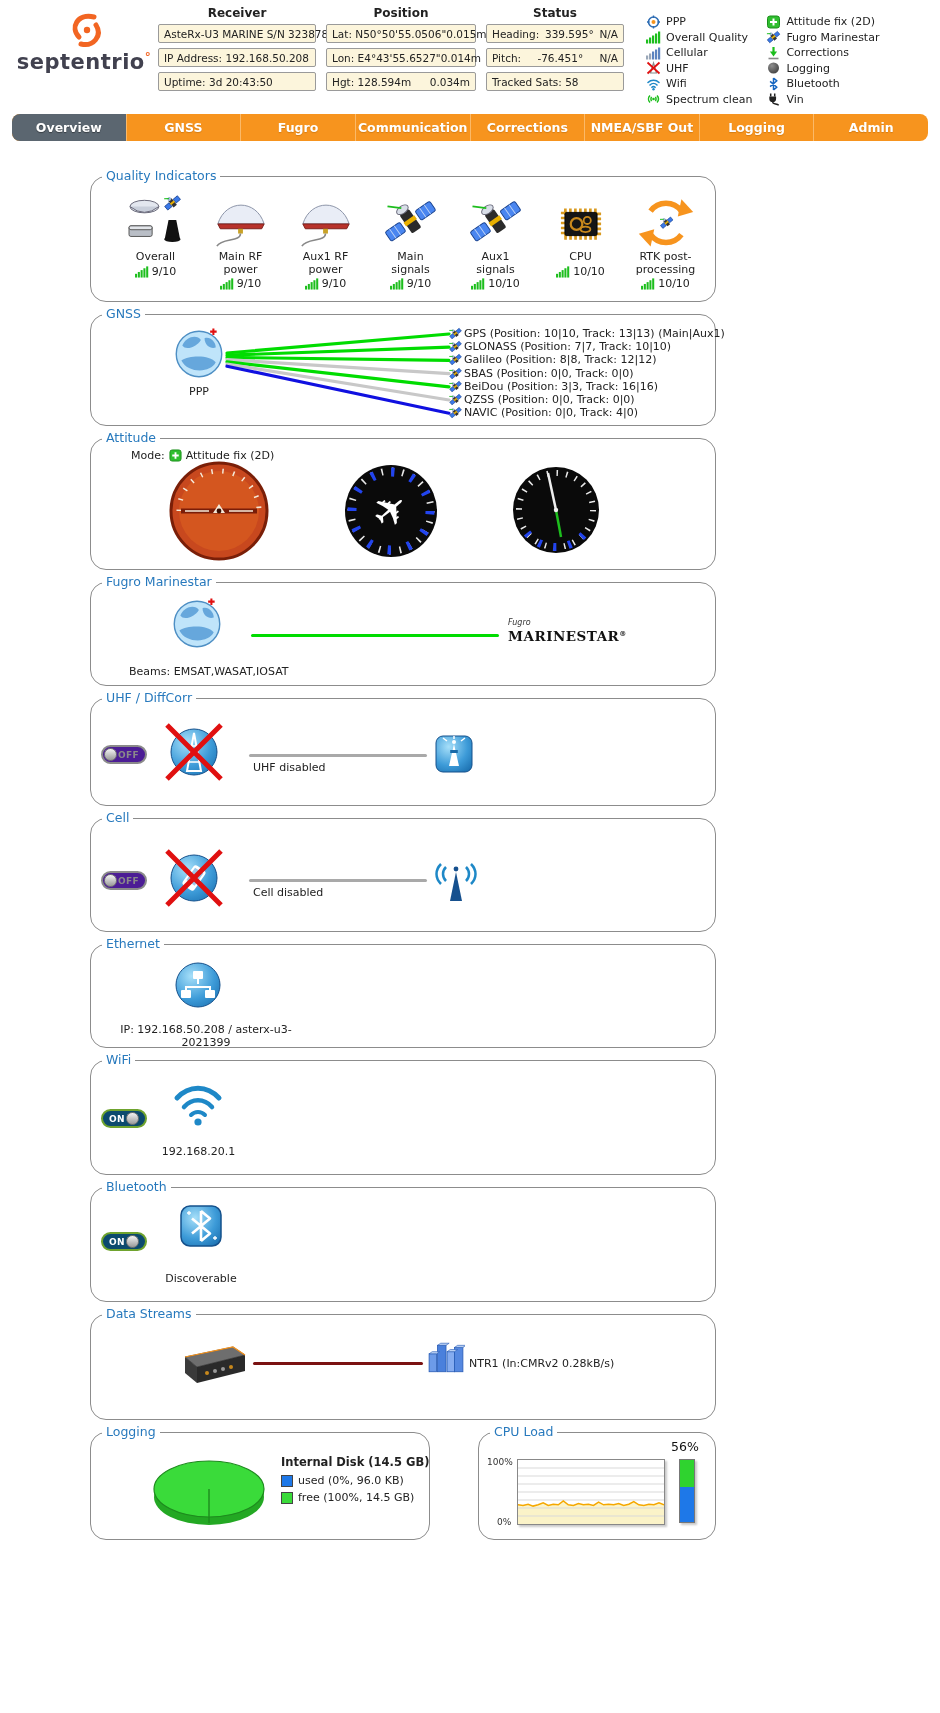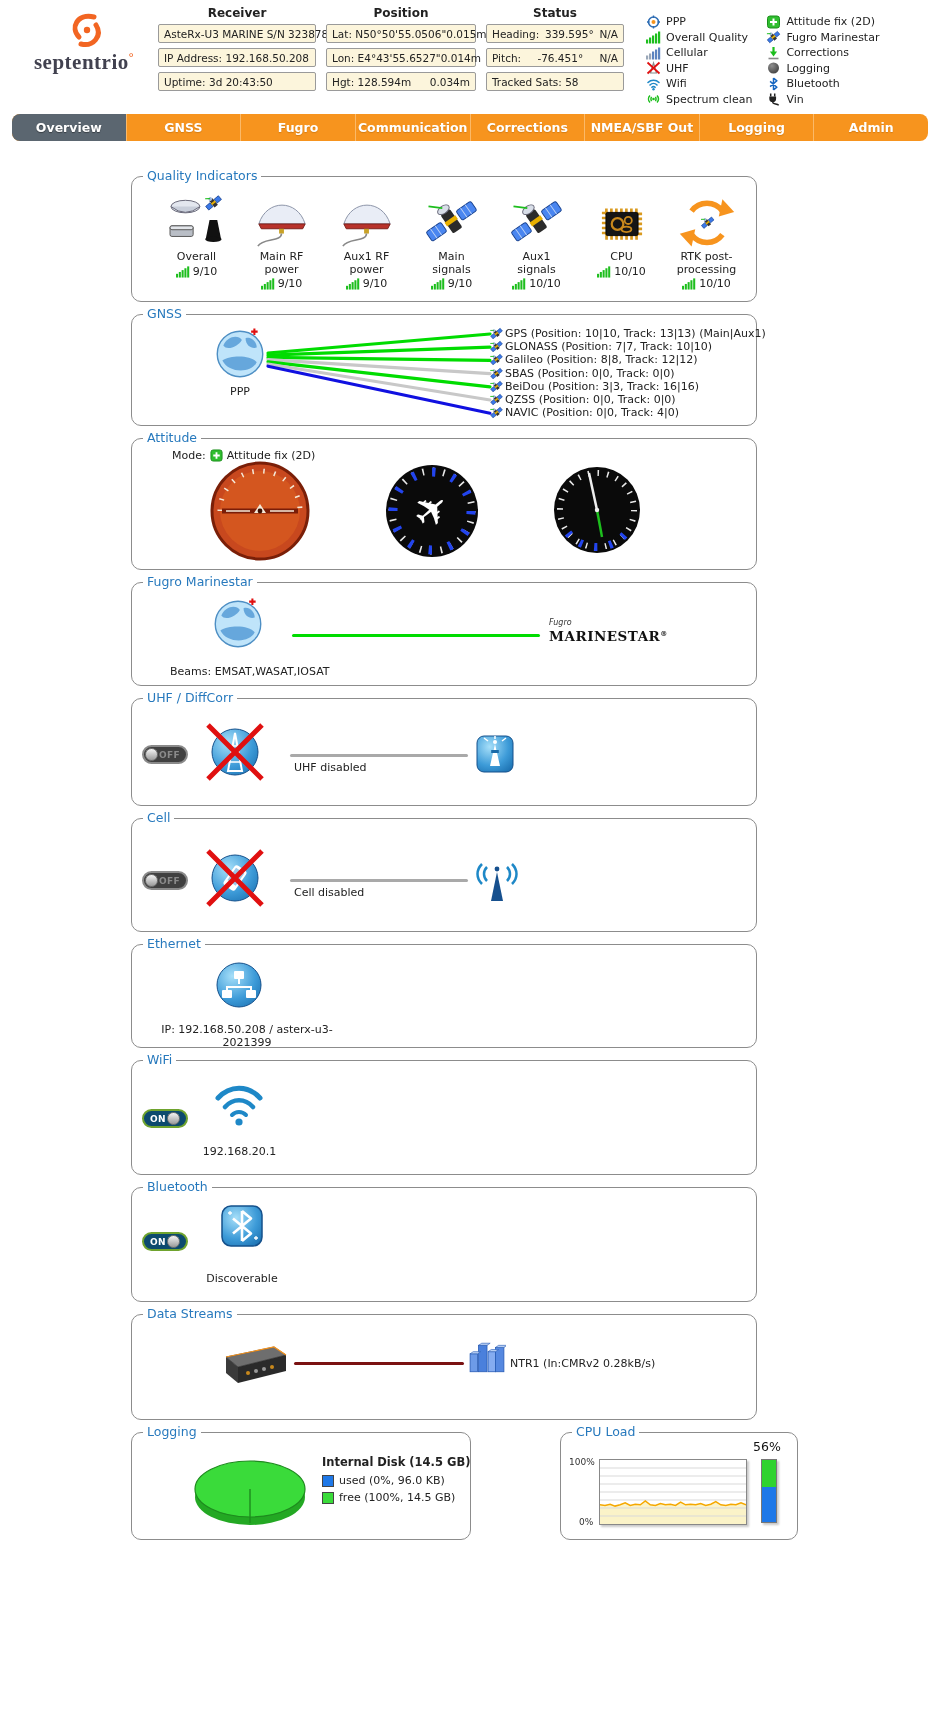--- a/index.html
+++ b/index.html
@@ -3,21 +3,21 @@
 <meta charset="utf-8">
 <style>
   * { margin:0; padding:0; box-sizing:border-box; }
   body { width:940px; min-height:1713px; background:#fff; font-family:"DejaVu Sans","Liberation Sans",sans-serif; color:#222; position:relative; }
   .page { width:940px; min-height:1713px; position:relative; overflow:hidden; }
 
   
   header { display:flex; align-items:flex-start; padding:6px 8px 0 10px; height:104px; }
   .logo { width:148px; text-align:center; padding-top:4px; }
   .logo svg { display:block; margin:0 auto; }
-  .logo-text { font-size:21px; font-weight:bold; color:#41414F; letter-spacing:0.5px;font-family:Liberation Serif, serif; }
+  .logo-text { font-size:21px; font-weight:bold; color:#41414F; letter-spacing:0.5px; }
   .logo-dot { color:#F26522; font-size:12px; vertical-align:super; }
   .info-col { margin-right:10px; }
   .col-title { font-weight:bold; font-size:12px; text-align:center; margin-bottom:4px; }
   .info-box { background:#FCF5DC; border:1px solid #9a9a9a; border-radius:2px; font-size:10.5px;
               padding:3px 5px; margin-bottom:5px; height:19px; display:flex; justify-content:space-between; white-space:nowrap; }
   .col-receiver .info-box { width:158px; }
   .col-position .info-box { width:150px; }
   .col-status  .info-box { width:138px; }
   .sv-extra { color:#222; }
   .legend { display:flex; gap:14px; padding-top:8px; margin-left:12px; }
@@ -28,21 +28,21 @@
 
   
   nav { display:flex; margin:10px 12px 0 12px; height:27px; border-radius:8px; overflow:hidden; background:#F7941E; }
   .tab { flex:1; text-align:center; line-height:27px; color:#fff; font-weight:bold; font-size:12.5px;
          border-right:1px solid #FBB968; cursor:pointer; text-shadow:0 1px 1px rgba(160,90,0,.4); }
   .tab:last-child { border-right:none; }
   .tab.active { background:#5B6670; text-shadow:0 1px 1px rgba(0,0,0,.4); }
 
   
   main { padding:35px 0 0 90px; }
-  .panel { position:relative; width:626px; border:1.5px solid #8C8C8C; border-radius:10px; margin-bottom:12px; background:#fff;margin-left:41px; }
+  .panel { position:relative; width:626px; border:1.5px solid #8C8C8C; border-radius:16px; margin-bottom:12px; background:#fff; }
   .panel-title { position:absolute; top:-9px; left:11px; background:#fff; padding:0 4px; color:#2779BD; font-size:12.5px; }
   .panel > .abs { position:absolute; }
 
   .p-quality { height:126px; }
   .qi-row { display:flex; padding:16px 0 0 22px; }
   .qi { width:85px; text-align:center; }
   .qi-icon { height:56px; display:flex; align-items:flex-end; justify-content:center; }
   .qi-label { font-size:11px; line-height:1.15; white-space:pre-line; min-height:13px; margin-top:2px; }
   .qi-score { font-size:11px; display:flex; align-items:flex-end; justify-content:center; gap:3px; margin-top:1px; }
 
@@ -63,21 +63,21 @@
   .ms-reg { font-size:7px; vertical-align:super; }
   .ms-beams { font-size:11px; }
 
   .p-uhf { height:108px; } .p-cell { height:114px; }
   .hline { height:3px; background:#A9A9A9; border-radius:2px; }
   .hline.green { background:#00DC00; }
   .hline.maroon { background:#7A1212; }
   .line-label { font-size:11px; color:#222; }
 
   .toggle { display:inline-flex; align-items:center; width:46px; height:19px; border:2px solid #8a8a8a;
-            border-radius:11px; background:#404040; cursor:pointer; }
+            border-radius:11px; background:#4c1d95; cursor:pointer; }
   .toggle .knob { width:13px; height:13px; border-radius:50%; background:linear-gradient(#f4f4f4,#9a9a9a); border:1px solid #777; margin:0 1px; }
   .toggle .tlabel { font-size:9px; font-weight:bold; color:#8a8a8a; letter-spacing:0.3px; }
   .toggle.on { background:#0c4a6e; border-color:#6FA32E; }
   .toggle.on .tlabel { color:#fff; margin-left:6px; }
 
   .p-ntrip { height:96px; }
   .ntrip-caster { font-size:11px; }
   .p-ethernet { height:104px; } .eth-info { font-size:11px; }
   .p-wifi { height:115px; } .p-bt { height:115px; }
   .small-info { font-size:11px; }

